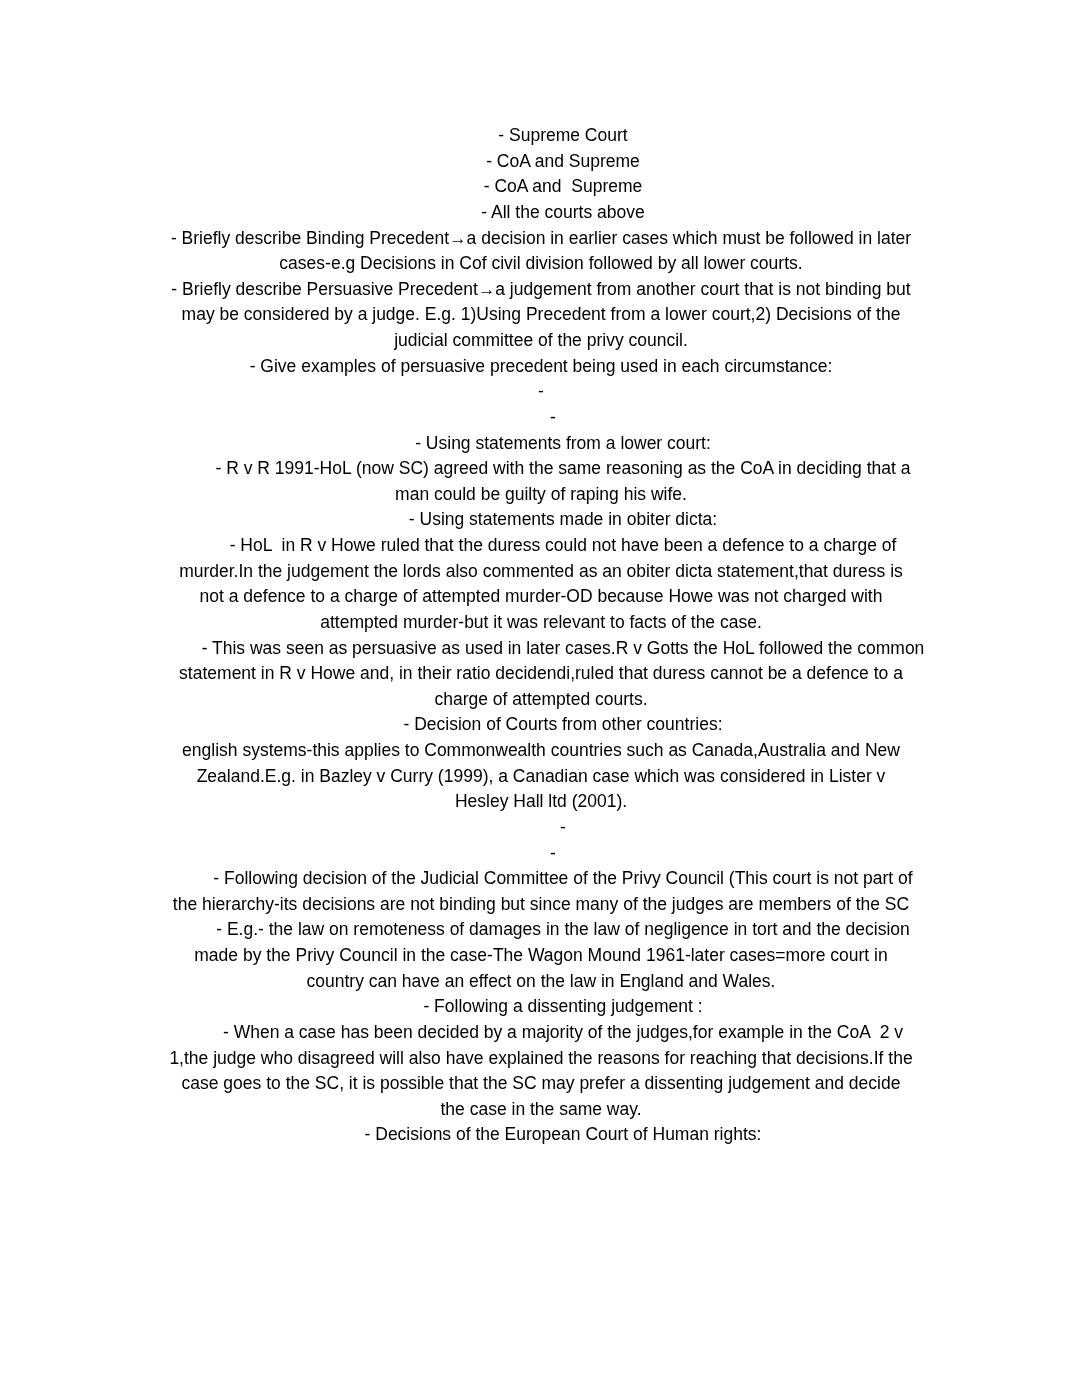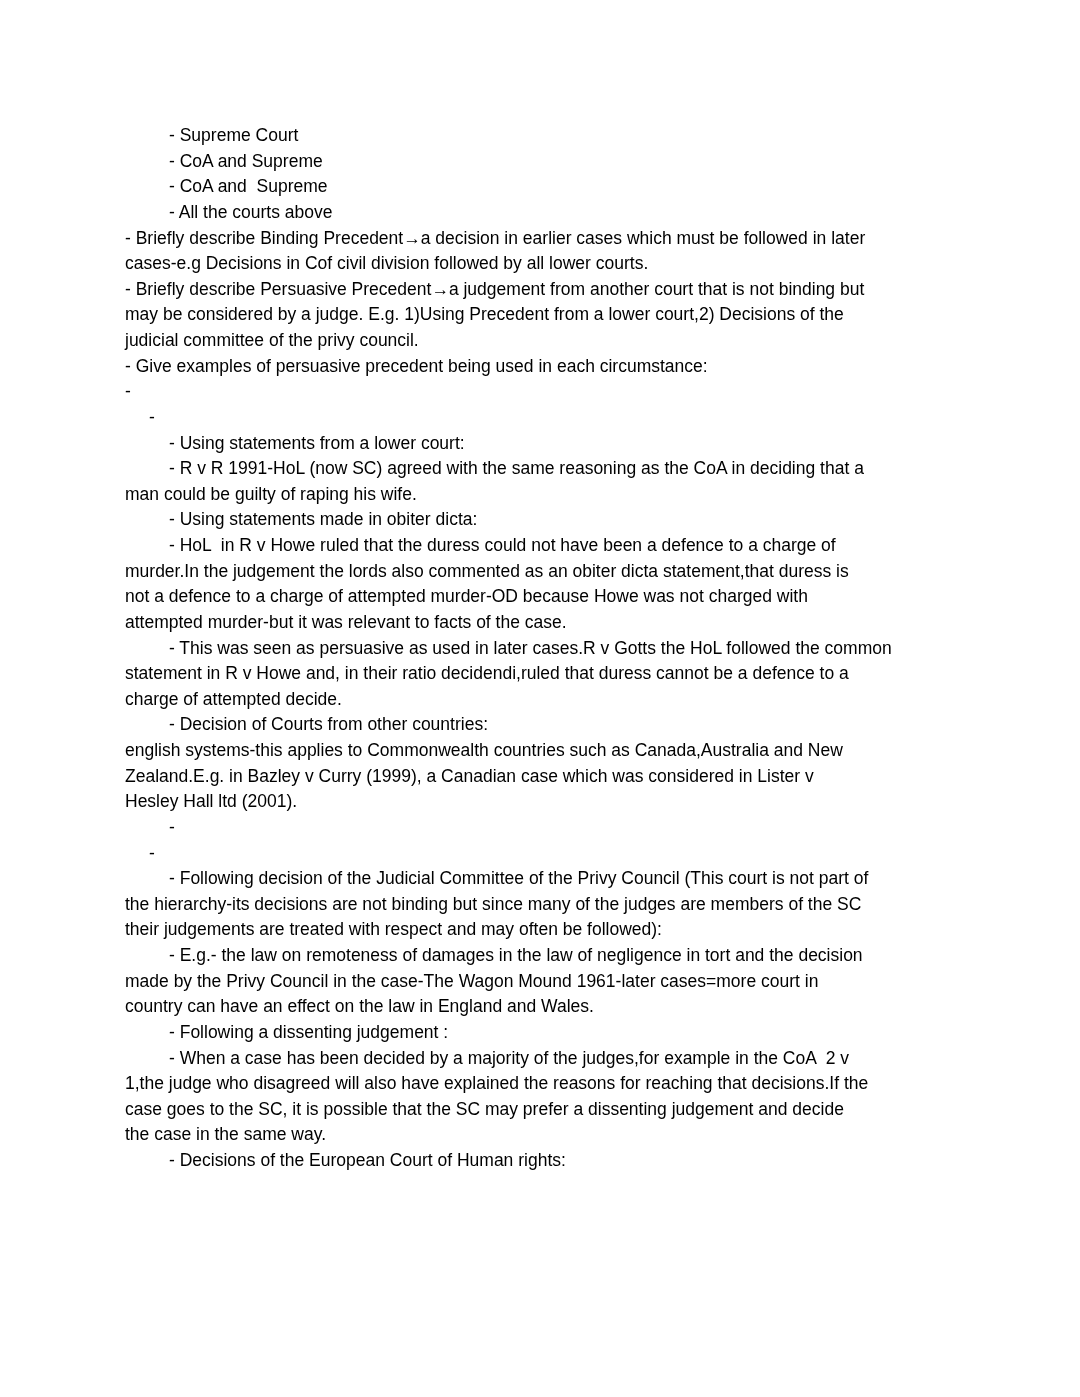--- a/index.html
+++ b/index.html
@@ -21,20 +21,21 @@
     left: 125px;
     width: 832px;
     color: #000000;
     font-size: 17.5px;
     line-height: 25.63px;
     font-weight: 400;
   }
   .line {
     white-space: pre;      
     min-height: 25.63px;
+    text-align: center;
   }
   .indent-0 { padding-left: 0px; }
   .indent-1 { padding-left: 24px; }
   .indent-2 { padding-left: 44px; }
 </style>
 </head>
 <body>
 
 <div class="page">
   <div class="text-block">
@@ -53,30 +54,29 @@
       <div class="line indent-2">- Using statements from a lower court:</div>
       <div class="line indent-2">- R v R 1991-HoL (now SC) agreed with the same reasoning as the CoA in deciding that a</div>
       <div class="line indent-0">man could be guilty of raping his wife.</div>
       <div class="line indent-2">- Using statements made in obiter dicta:</div>
       <div class="line indent-2">- HoL  in R v Howe ruled that the duress could not have been a defence to a charge of</div>
       <div class="line indent-0">murder.In the judgement the lords also commented as an obiter dicta statement,that duress is</div>
       <div class="line indent-0">not a defence to a charge of attempted murder-OD because Howe was not charged with</div>
       <div class="line indent-0">attempted murder-but it was relevant to facts of the case.</div>
       <div class="line indent-2">- This was seen as persuasive as used in later cases.R v Gotts the HoL followed the common</div>
       <div class="line indent-0">statement in R v Howe and, in their ratio decidendi,ruled that duress cannot be a defence to a</div>
-      <div class="line indent-0">charge of attempted decide.</div>
+      <div class="line indent-0">charge of attempted courts.</div>
       <div class="line indent-2">- Decision of Courts from other countries:</div>
       <div class="line indent-0">english systems-this applies to Commonwealth countries such as Canada,Australia and New</div>
       <div class="line indent-0">Zealand.E.g. in Bazley v Curry (1999), a Canadian case which was considered in Lister v</div>
       <div class="line indent-0">Hesley Hall ltd (2001).</div>
       <div class="line indent-2">-</div>
       <div class="line indent-1">-</div>
       <div class="line indent-2">- Following decision of the Judicial Committee of the Privy Council (This court is not part of</div>
       <div class="line indent-0">the hierarchy-its decisions are not binding but since many of the judges are members of the SC</div>
-      <div class="line indent-0">their judgements are treated with respect and may often be followed):</div>
       <div class="line indent-2">- E.g.- the law on remoteness of damages in the law of negligence in tort and the decision</div>
       <div class="line indent-0">made by the Privy Council in the case-The Wagon Mound 1961-later cases=more court in</div>
       <div class="line indent-0">country can have an effect on the law in England and Wales.</div>
       <div class="line indent-2">- Following a dissenting judgement :</div>
       <div class="line indent-2">- When a case has been decided by a majority of the judges,for example in the CoA  2 v</div>
       <div class="line indent-0">1,the judge who disagreed will also have explained the reasons for reaching that decisions.If the</div>
       <div class="line indent-0">case goes to the SC, it is possible that the SC may prefer a dissenting judgement and decide</div>
       <div class="line indent-0">the case in the same way.</div>
       <div class="line indent-2">- Decisions of the European Court of Human rights:</div>
     </div>

